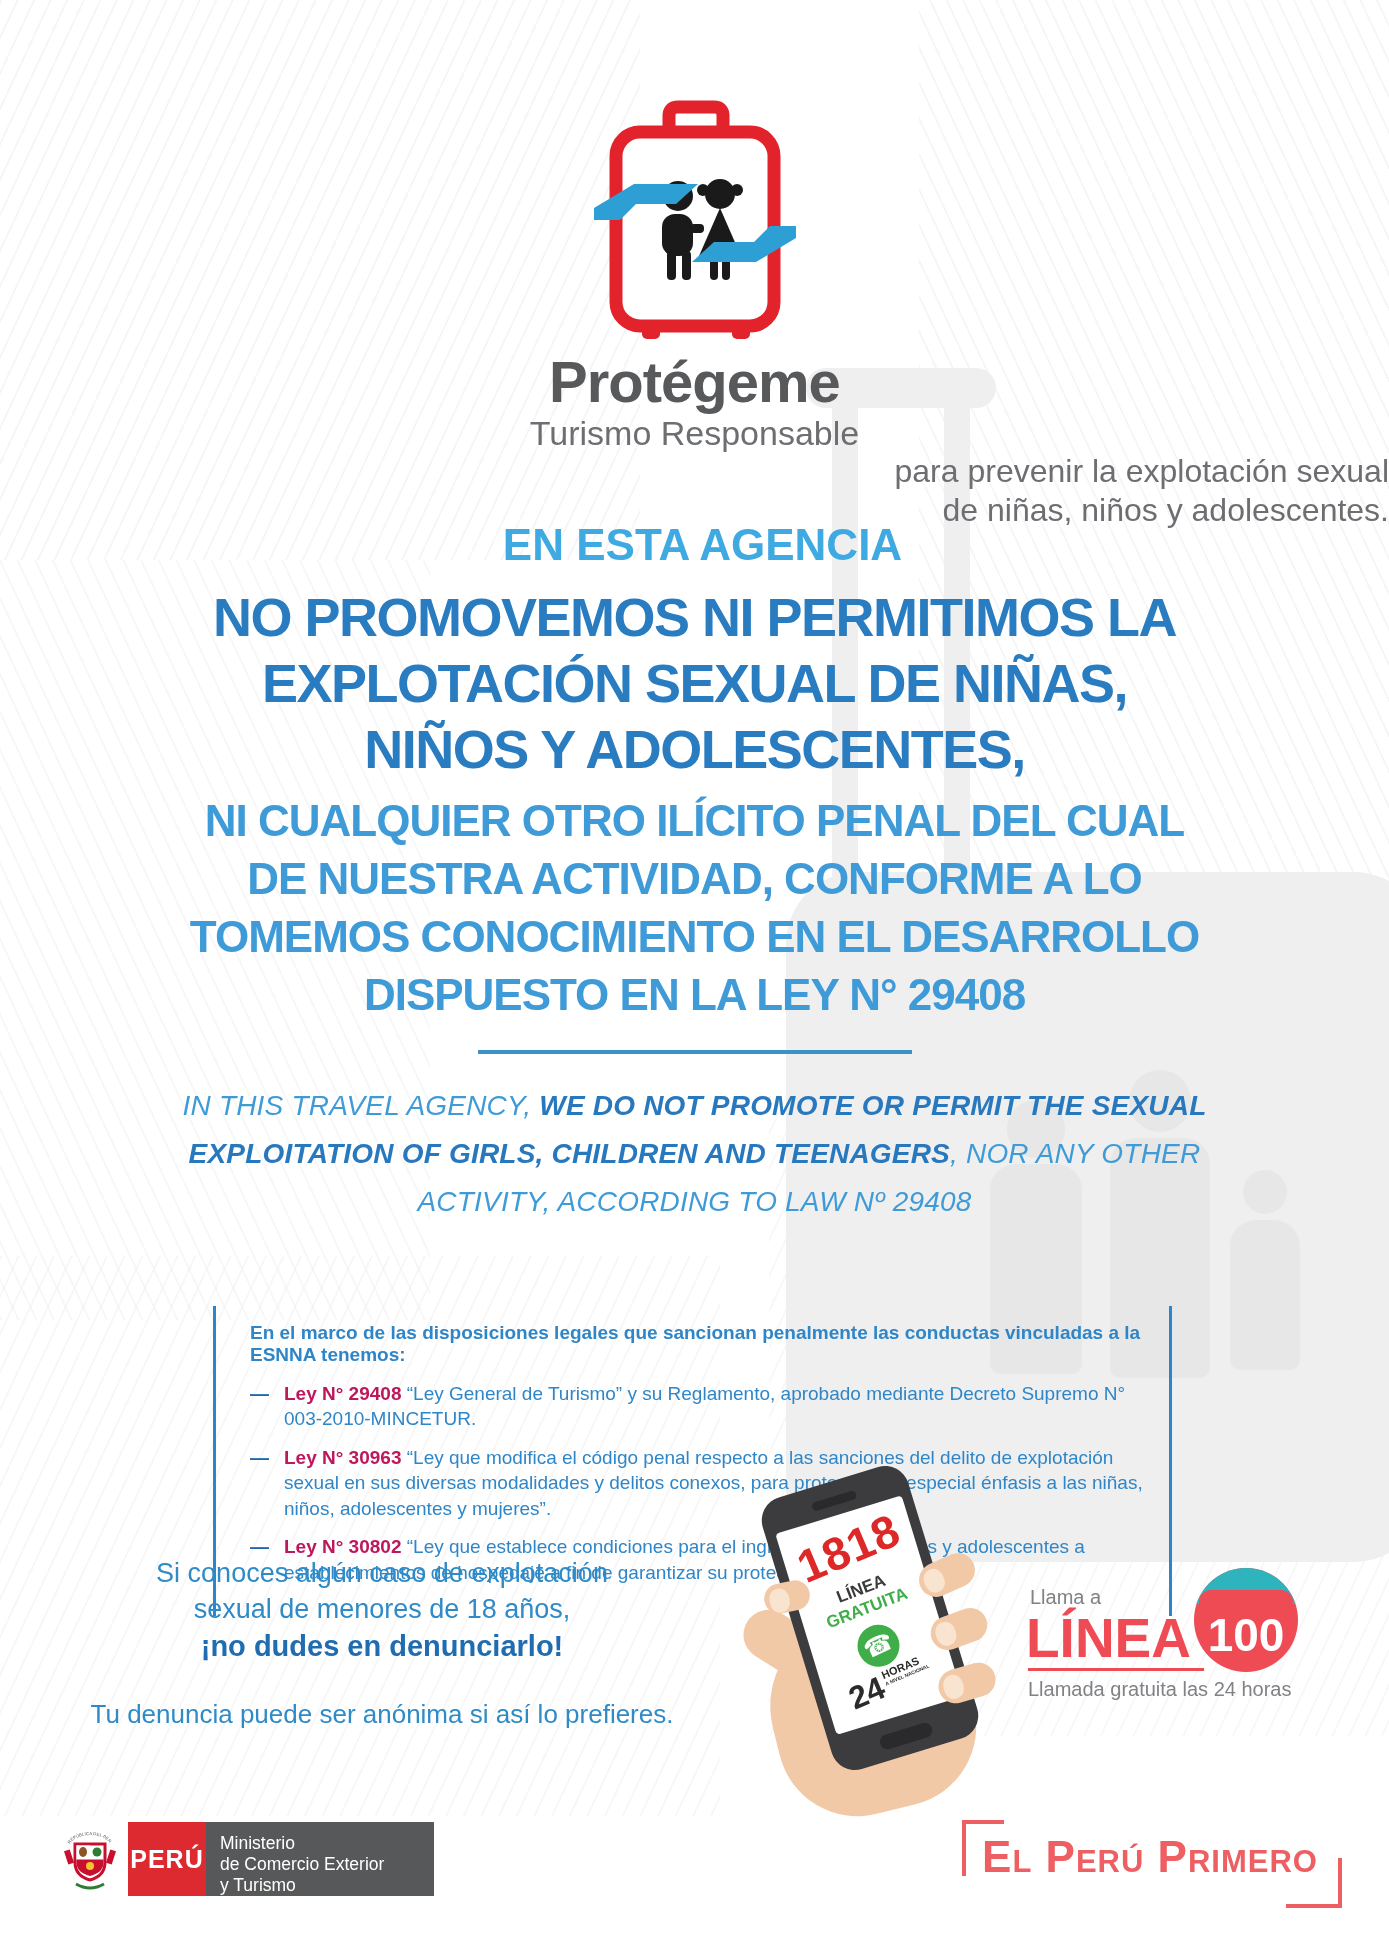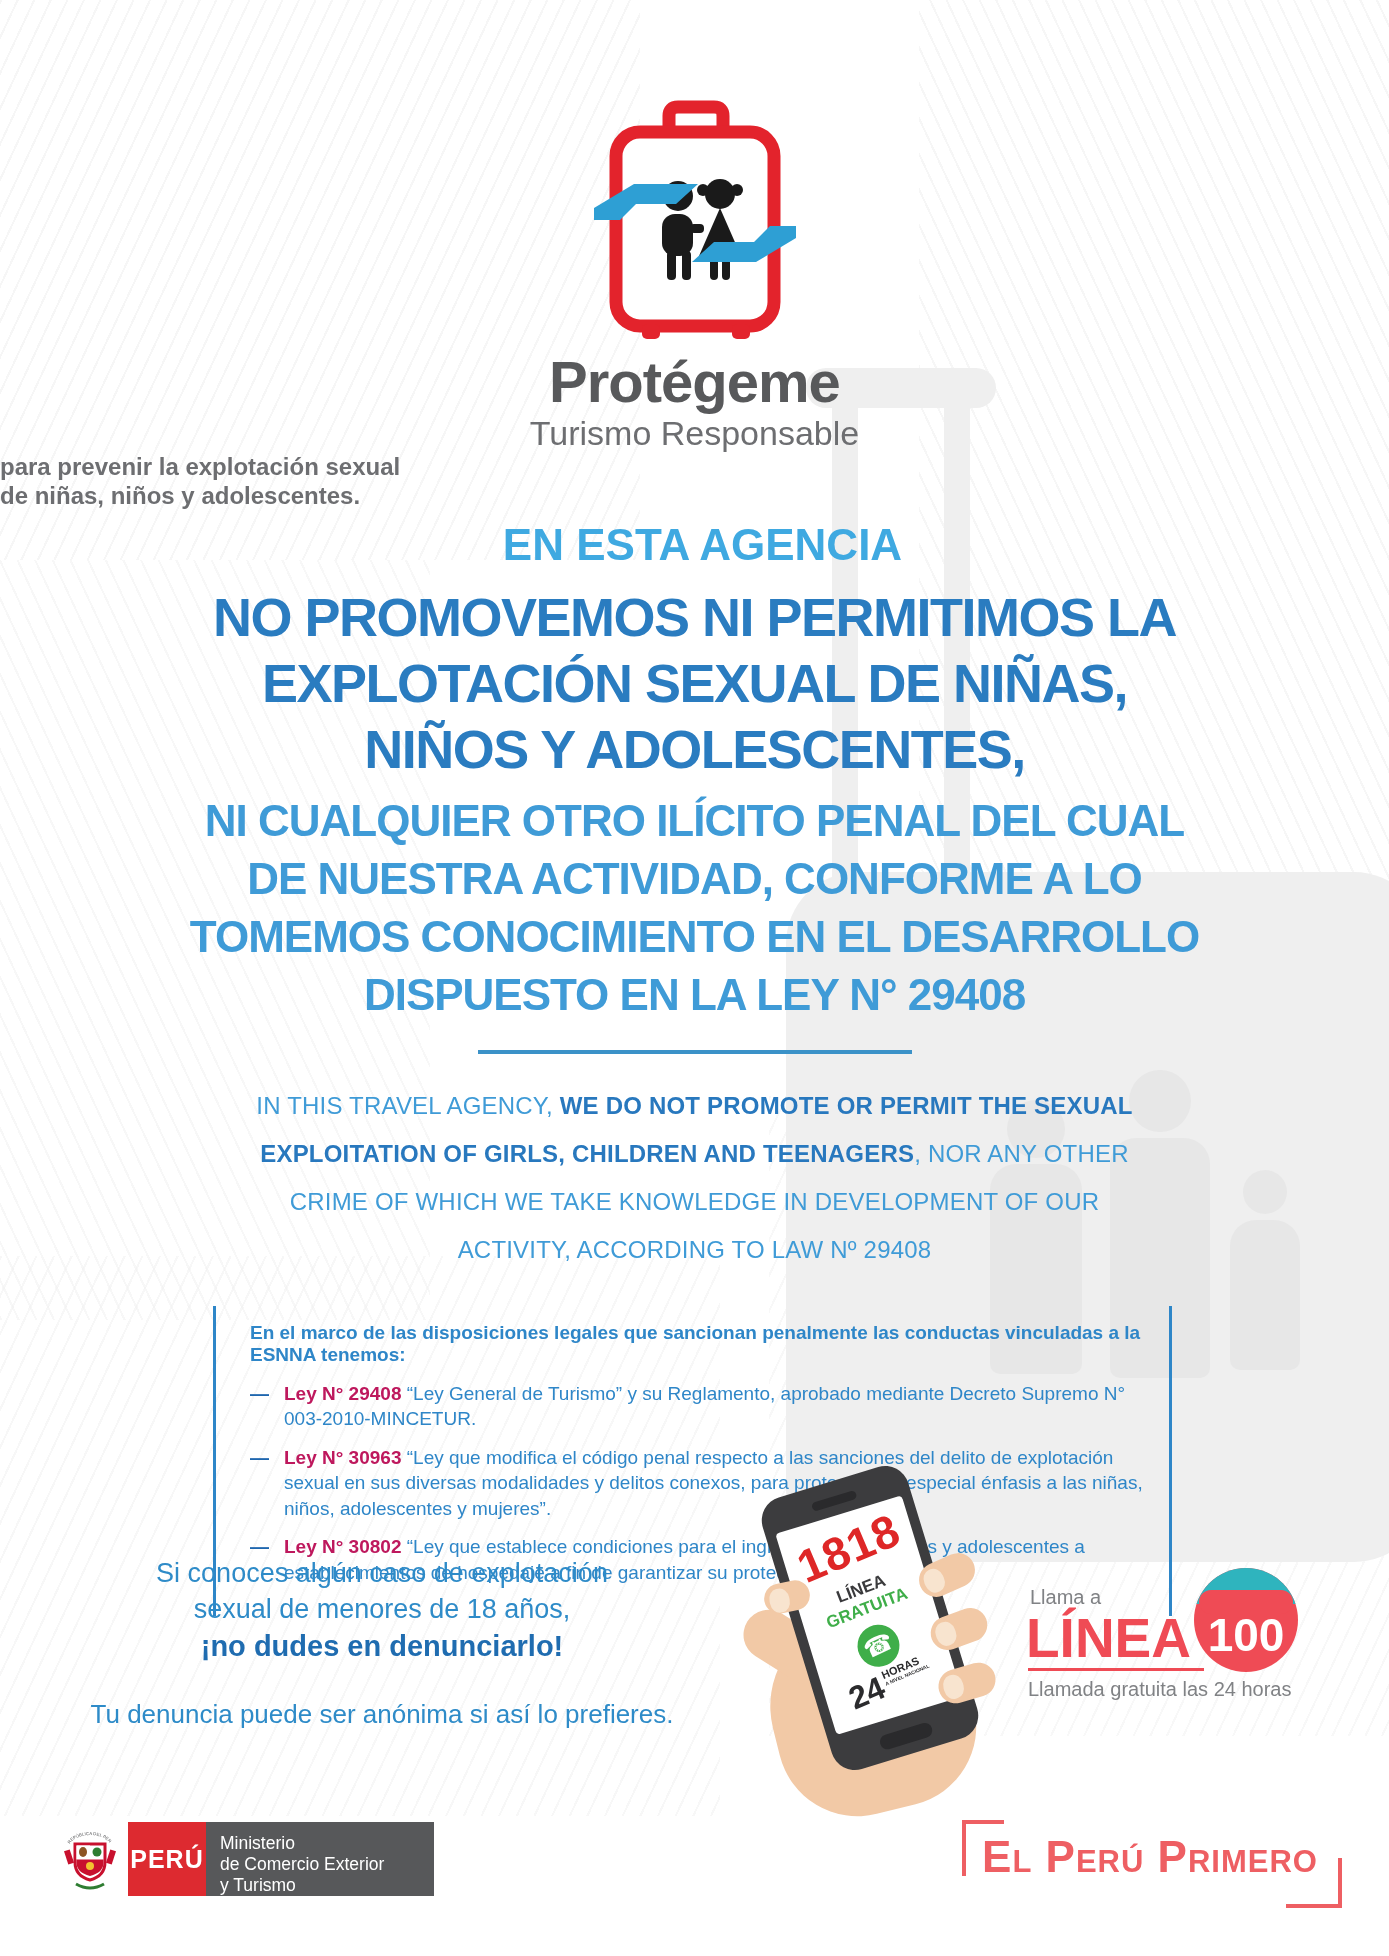--- a/index.html
+++ b/index.html
@@ -20,34 +20,34 @@
   .wm-body{left:786px;top:872px;width:640px;height:690px;border-radius:72px;}
   .wm-person{position:absolute;z-index:1;pointer-events:none;}
   .wm-head{border-radius:50%;background:#e7e7e7;margin:0 auto;}
   .wm-torso{border-radius:26px 26px 10px 10px;background:#e7e7e7;margin-top:6px;}
   
   .logo-svg{position:absolute;left:50%;top:86px;transform:translateX(-50%);z-index:2;}
   .brand-title{position:absolute;left:0;right:0;top:348px;z-index:2;text-align:center;
                font-size:58px;font-weight:bold;color:#58595b;letter-spacing:-1px;}
   .brand-sub{position:absolute;left:0;right:0;top:414px;z-index:2;text-align:center;
              font-size:34px;font-weight:normal;color:#6d6e71;}
-  .brand-tag{position:absolute;left:0;right:0;top:452px;z-index:2;text-align:left;
-             font-size:24px;font-weight:bold;color:#6d6e71;line-height:1.22;}
+  .brand-tag{position:absolute;left:0;right:0;top:452px;z-index:2;text-align:right;
+             font-size:32px;font-weight:normal;color:#6d6e71;line-height:1.22;}
   
   .es-intro{position:absolute;left:16px;right:0;top:520px;z-index:2;text-align:center;
             font-size:44px;font-weight:bold;color:#3fa9e1;}
   .es-bold{position:absolute;left:0;right:0;top:584px;z-index:2;text-align:center;
            font-size:54px;font-weight:bold;color:#2a7cc0;line-height:66px;letter-spacing:-1.5px;}
   .es-bold div,.es-light div,.en-par div{white-space:nowrap;}
   .es-light{position:absolute;left:0;right:0;top:792px;z-index:2;text-align:center;
             font-size:44px;font-weight:bold;color:#3f9bd7;line-height:58px;letter-spacing:-1px;}
   .divider{position:absolute;left:50%;top:1050px;transform:translateX(-50%);
            width:434px;height:4px;background:#3b92c8;z-index:2;}
   .en-par{position:absolute;left:0;right:0;top:1082px;z-index:2;text-align:center;
-          font-size:24px;color:#3f9bd7;line-height:48px;letter-spacing:.2px;}
+          font-size:28px;color:#3f9bd7;line-height:48px;letter-spacing:.2px;font-style:italic;}
   .en-par .b{font-weight:bold;color:#2878be;}
   
   .legal-box{position:absolute;left:213px;top:1306px;width:959px;z-index:2;box-sizing:border-box;
              border-left:3px solid #2e86c8;border-right:3px solid #2e86c8;padding:16px 18px 18px 34px;}
   .legal-intro{font-size:19px;color:#2e86c8;font-weight:bold;margin-bottom:15px;}
   .legal-item{display:flex;font-size:19px;color:#2e86c8;line-height:1.34;margin-bottom:13px;}
   .legal-item .dash{width:34px;flex:0 0 34px;font-weight:bold;color:#1e66ae;}
   .legal-item .law{font-weight:bold;color:#be185d;}
   
   .report{position:absolute;left:72px;top:1556px;width:620px;z-index:2;text-align:center;}
@@ -178,21 +178,20 @@
     <div>DE NUESTRA ACTIVIDAD, CONFORME A LO</div>
     <div>TOMEMOS CONOCIMIENTO EN EL DESARROLLO</div>
     <div>DISPUESTO EN LA LEY N° 29408</div>
   </div>
 
   <div class="divider"></div>
 
   <div class="en-par">
     <div><span>IN THIS TRAVEL AGENCY, </span><span class="b">WE DO NOT PROMOTE OR PERMIT THE SEXUAL</span><span></span></div>
     <div><span></span><span class="b">EXPLOITATION OF GIRLS, CHILDREN AND TEENAGERS</span><span>, NOR ANY OTHER</span></div>
-    <div><span>CRIME OF WHICH WE TAKE KNOWLEDGE IN DEVELOPMENT OF OUR</span><span class="b"></span><span></span></div>
     <div><span>ACTIVITY, ACCORDING TO LAW Nº 29408</span><span class="b"></span><span></span></div>
   </div>
 
   <div class="legal-box">
     <div class="legal-intro">En el marco de las disposiciones legales que sancionan penalmente las conductas vinculadas a la ESNNA tenemos:</div>
     <div class="legal-item">
       <span class="dash">—</span>
       <span><span class="law">Ley N° 29408</span><span> “Ley General de Turismo” y su Reglamento, aprobado mediante Decreto Supremo N° 003-2010-MINCETUR.</span></span>
     </div>
     <div class="legal-item">

